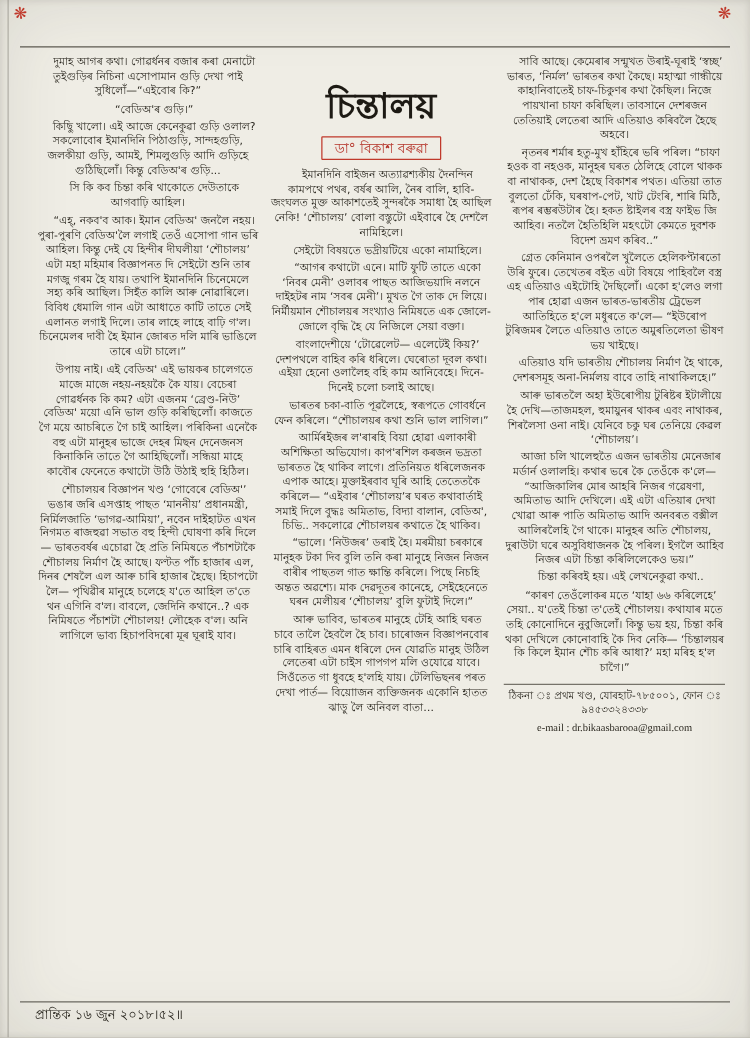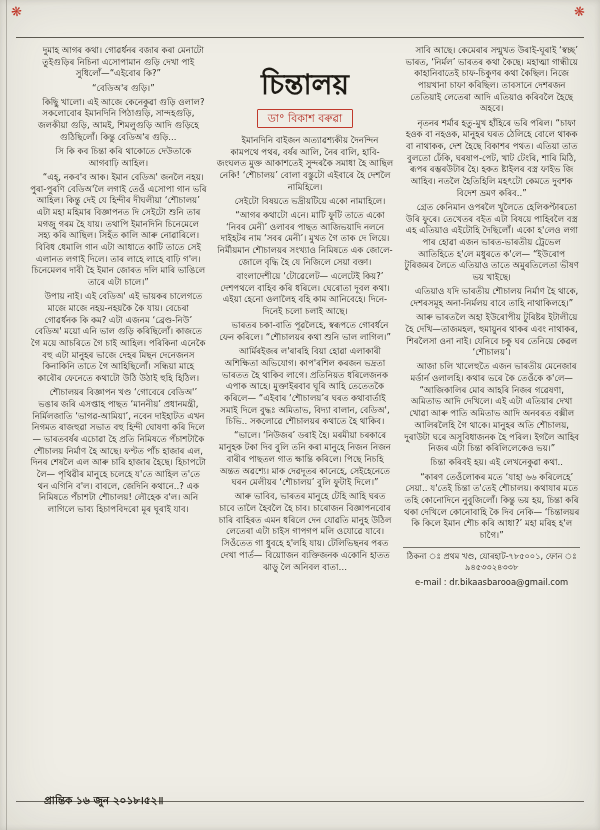--- a/index.html
+++ b/index.html
@@ -58,29 +58,29 @@
     font-size:11px;line-height:1.2;
     padding:2px 10px;border-radius:1px;
   }
   
   .contact{
     margin-top:5px;padding-top:3px;
     border-top:1px solid #76736a;
     text-align:right;font-size:8.2px;line-height:1.4;
   }
   .contact .line{text-indent:0;margin:0;}
-  .contact .email{margin-top:3px;font-size:8.4px;}
+  .contact .email{margin-top:3px;font-size:8.4px;font-family:Liberation Serif, serif;}
   
   .footer-rule{
     position:absolute;left:16px;right:16px;bottom:28px;
     border:none;border-top:1px solid #6b6860;margin:0;
   }
   .footer-text{
-    position:absolute;left:28px;bottom:20px;
-    font-size:10.5px;font-weight:bold;color:#24211a;margin-left:16px;
+    position:absolute;left:28px;bottom:9px;
+    font-size:10.5px;font-weight:normal;color:#24211a;
   }
 </style>
 </head>
 <body>
 
 <div class="page">
   <div class="scan-edge"></div>
 
   <div class="masthead">
     <span class="mark left">❋</span>

